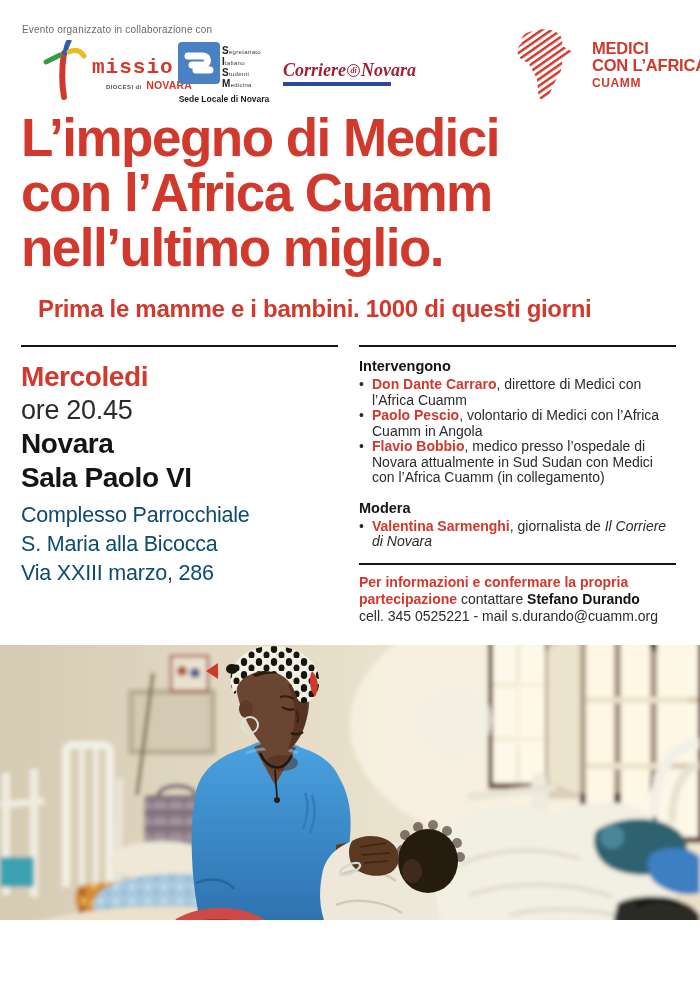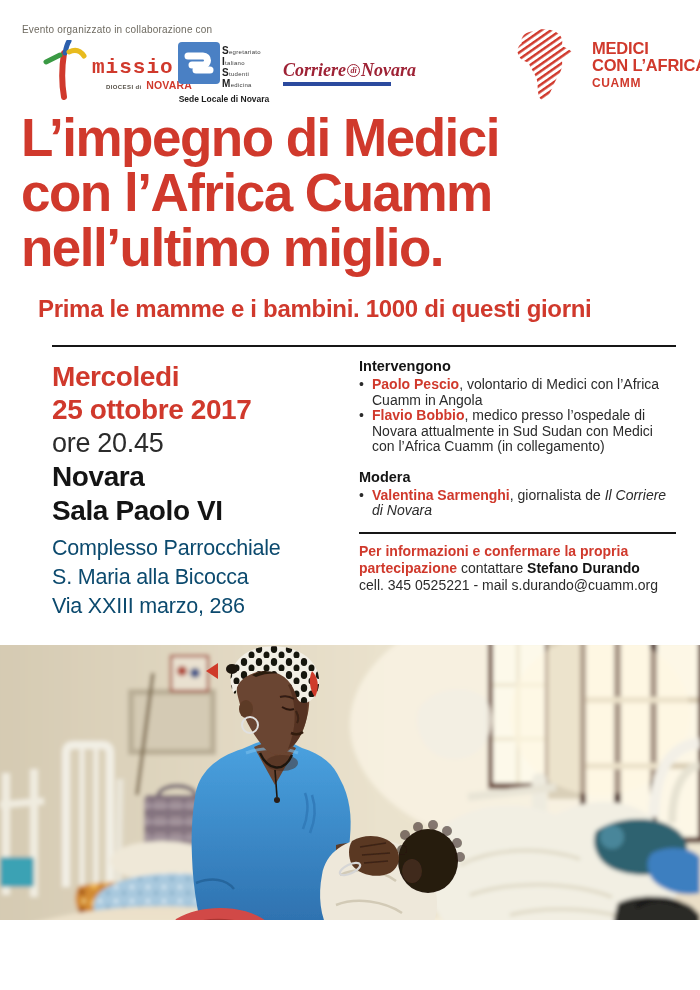--- a/index.html
+++ b/index.html
@@ -29,21 +29,21 @@
   .logo-cuamm{position:absolute;left:512px;top:28px;display:flex;align-items:center;}
   .cuamm-text{margin-left:8px;color:#d0392c;font-weight:700;line-height:17px;letter-spacing:-.2px;}
   .cuamm-l1,.cuamm-l2{font-size:16.5px;}
   .cuamm-l3{font-size:12px;letter-spacing:.6px;margin-top:1px;}
   
   .title{position:absolute;left:21px;top:110px;margin:0;font-size:53px;line-height:55px;
          font-weight:700;letter-spacing:-1.5px;color:#d0392c;}
   .subtitle{position:absolute;left:38px;top:295px;font-size:24px;font-weight:700;
             letter-spacing:-.3px;color:#d0392c;}
   
-  .col-left{position:absolute;left:21px;top:345px;width:317px;border-top:2px solid #161616;padding-top:13px;margin-left:31px;}
+  .col-left{position:absolute;left:21px;top:345px;width:317px;border-top:2px solid #161616;padding-top:13px;}
   .col-right{position:absolute;left:359px;top:345px;width:317px;border-top:2px solid #161616;padding-top:11px;}
   .ev-day,.ev-date{font-size:28px;line-height:33px;font-weight:700;color:#d0392c;letter-spacing:-.4px;}
   .ev-time{font-size:27px;line-height:34px;font-weight:400;color:#2b2b2b;letter-spacing:-.3px;}
   .ev-city,.ev-venue{font-size:28px;line-height:34px;font-weight:700;color:#141414;letter-spacing:-.4px;}
   .ev-addr{font-size:21.5px;line-height:29px;font-weight:400;color:#0c4a6e;margin-top:6px;letter-spacing:-.2px;}
   .sp-heading{font-size:14.5px;font-weight:700;color:#141414;line-height:17px;margin-bottom:2px;}
   .sp-list{list-style:none;margin:0;padding:0;}
   .sp-list li{position:relative;padding-left:13px;font-size:14px;line-height:15.5px;color:#2b2b2b;}
   .sp-list li::before{content:"•";position:absolute;left:0;top:0;color:#2b2b2b;}
   .sp-name{color:#d0392c;font-weight:700;}
@@ -122,34 +122,34 @@
 
   <h1 class="title">
     <div>L’impegno di Medici</div>
     <div>con l’Africa Cuamm</div>
     <div>nell’ultimo miglio.</div>
   </h1>
   <div class="subtitle">Prima le mamme e i bambini. 1000 di questi giorni</div>
 
   <div class="col-left">
     <div class="ev-day">Mercoledi</div>
-    <div class="ev-date">25 ottobre 2017</div>
     <div class="ev-time">ore 20.45</div>
     <div class="ev-city">Novara</div>
     <div class="ev-venue">Sala Paolo VI</div>
     <div class="ev-addr">
       <div>Complesso Parrocchiale</div>
       <div>S. Maria alla Bicocca</div>
       <div>Via XXIII marzo, 286</div>
     </div>
   </div>
 
   <div class="col-right">
     <div class="sp-heading">Intervengono</div>
     <ul class="sp-list">
+      <li><span class="sp-name">Don Dante Carraro</span><span>, direttore di Medici con l’Africa Cuamm</span></li>
       <li><span class="sp-name">Paolo Pescio</span><span>, volontario di Medici con l’Africa Cuamm in Angola</span></li>
       <li><span class="sp-name">Flavio Bobbio</span><span>, medico presso l’ospedale di Novara attualmente in Sud Sudan con Medici con l’Africa Cuamm (in collegamento)</span></li>
     </ul>
     <div class="sp-heading modera">Modera</div>
     <ul class="sp-list">
       <li><span class="sp-name">Valentina Sarmenghi</span><span>, giornalista de </span><i>Il Corriere di Novara</i></li>
     </ul>
     <div class="info-block">
       <span class="info-highlight">Per informazioni e confermare la propria partecipazione</span><span> contattare </span><span class="info-contact">Stefano Durando</span>
       <div>cell. 345 0525221 - mail s.durando@cuamm.org</div>

